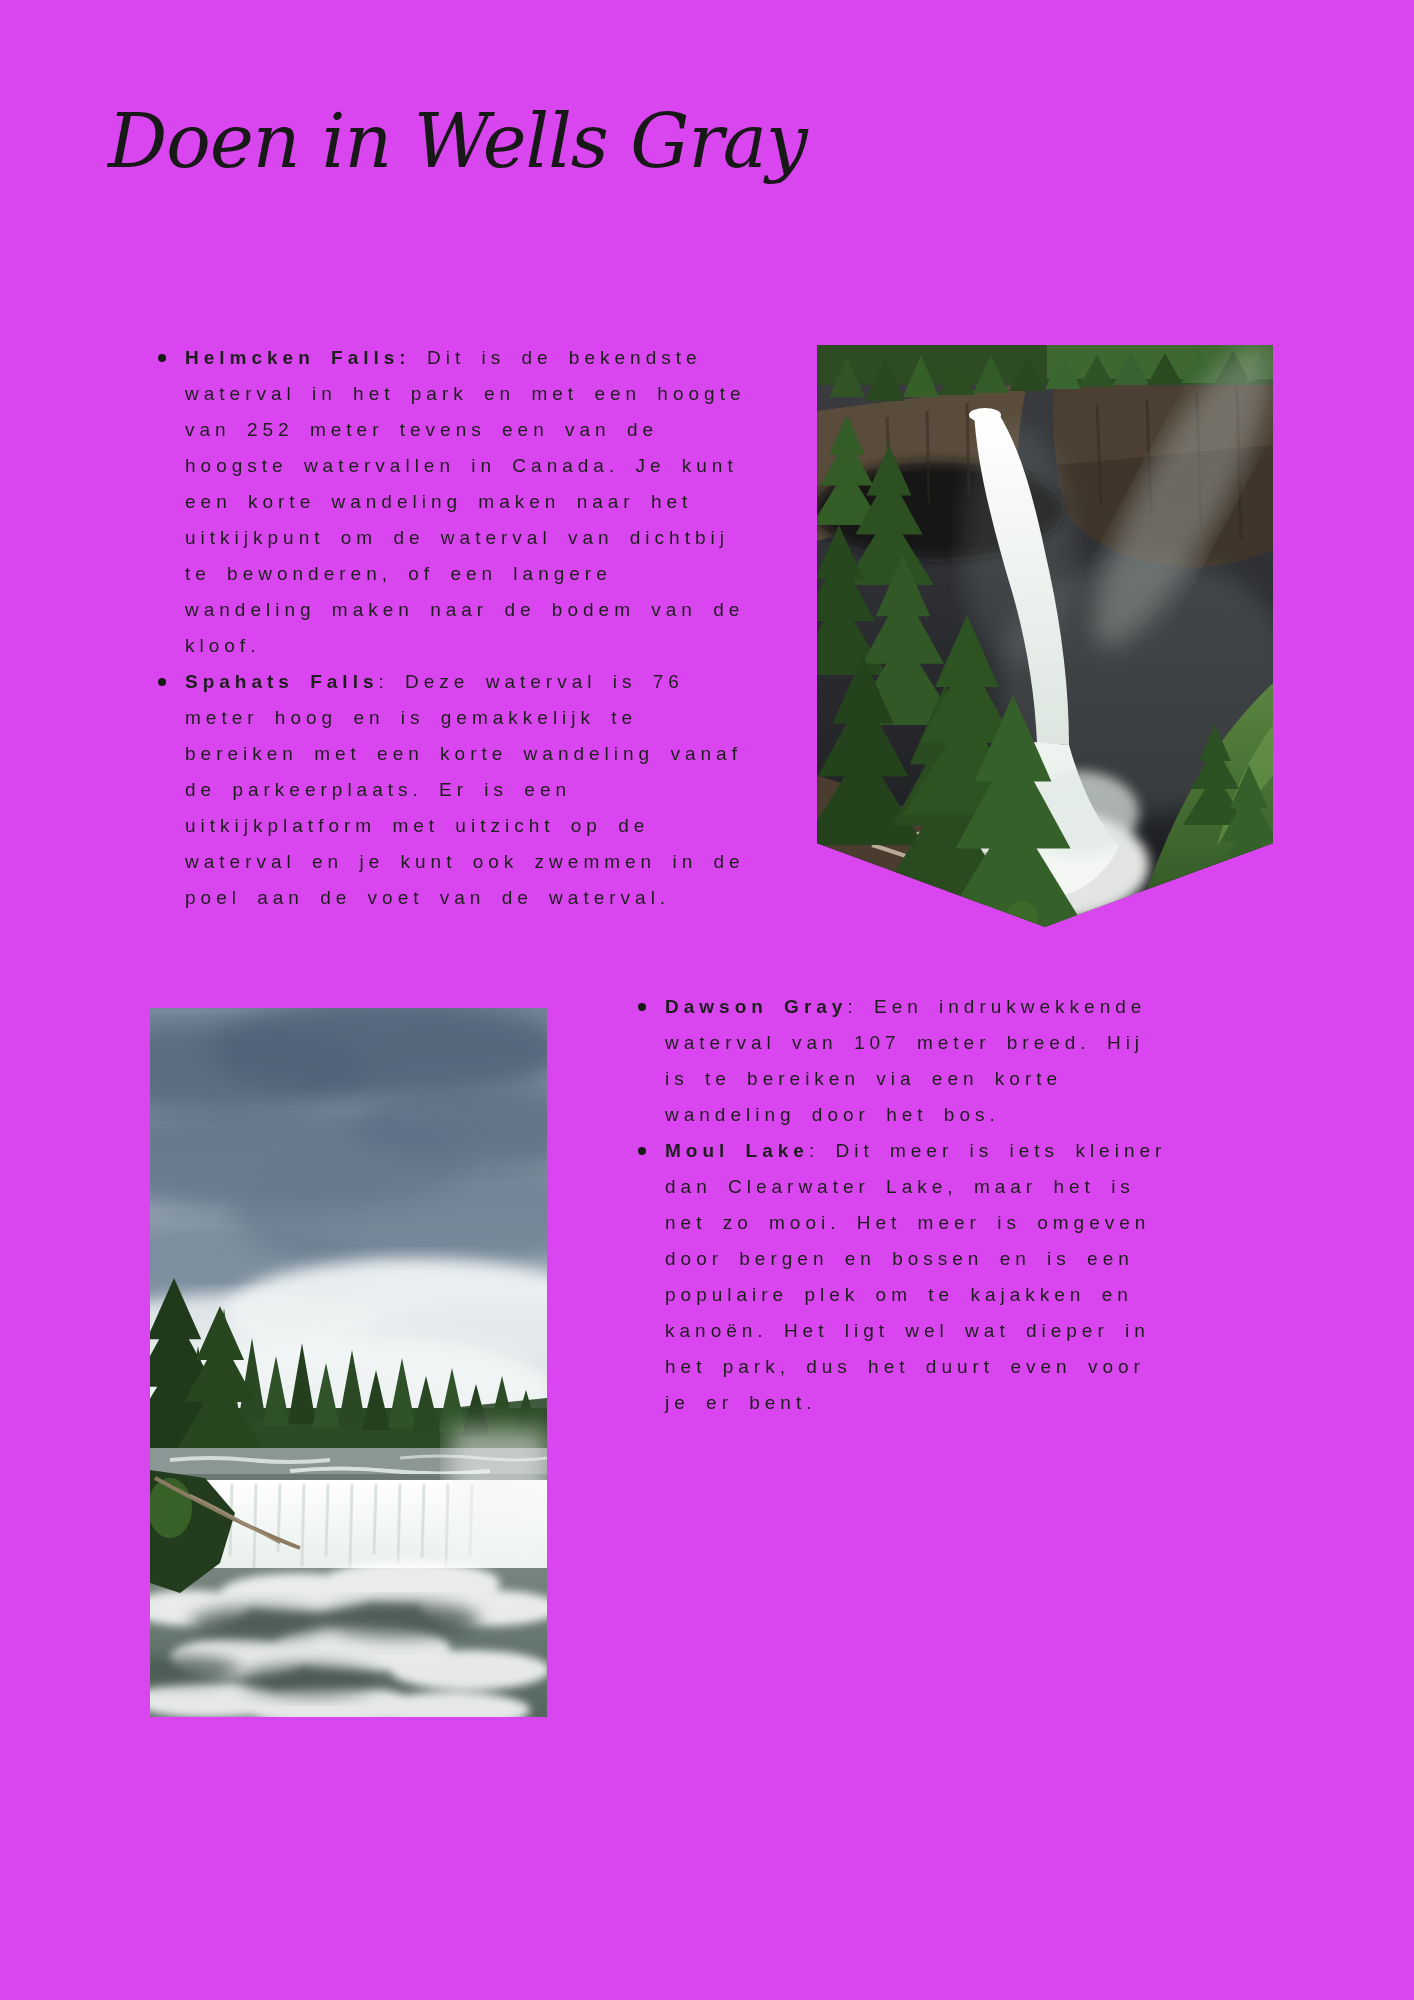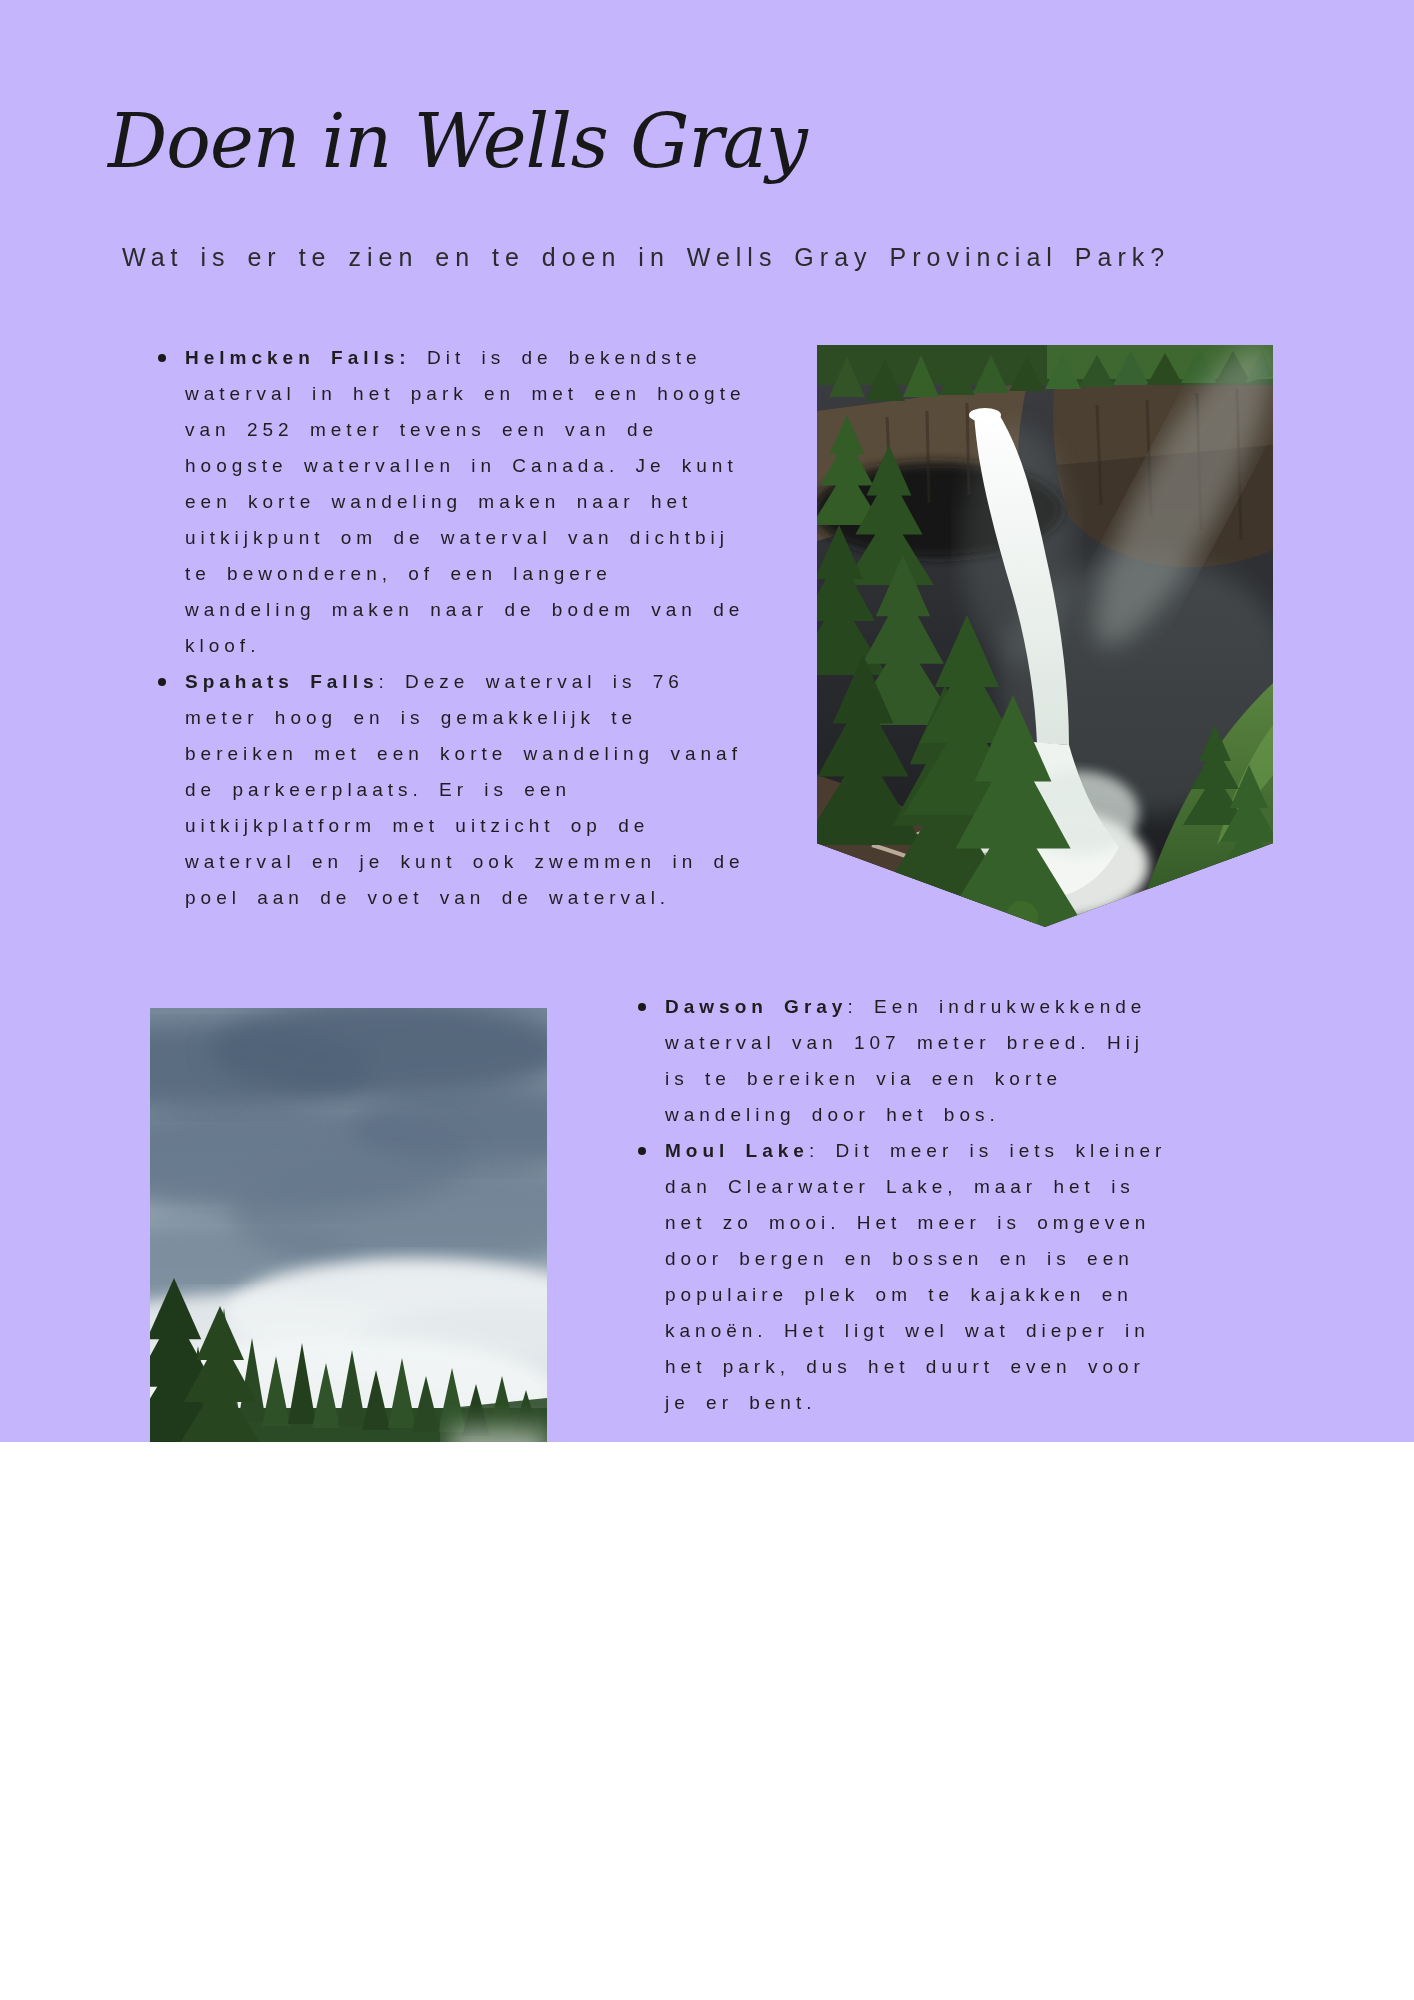--- a/index.html
+++ b/index.html
@@ -1,20 +1,20 @@
 <!DOCTYPE html>
 <html><head>
 <meta charset="utf-8">
 <style>
   html, body { margin: 0; padding: 0; background: #ffffff; }
   .page {
     position: relative;
     width: 1414px;
-    height: 1442px;
-    background: #c4b5fd;
+    height: 2000px;
+    background: #d946ef;
     overflow: hidden;
     font-family: "Liberation Sans", sans-serif;
     color: #1e1e1e;
   }
 
   
   .title {
     position: absolute;
     left: 108px;
     top: 98px;
@@ -96,21 +96,21 @@
   }
 </style>
 </head>
 <body>
 
 <div class="page">
 
   <h1 class="title">Doen in Wells Gray</h1>
 
   <p class="intro">
-    <span>Wat is er te zien en te doen in Wells Gray Provincial Park?</span><br>
+    <br>
   </p>
 
   <ul class="falls-list list-left">
     <li>
       <span class="falls-name">Helmcken Falls:</span><span> Dit is de bekendste waterval in het park en met een hoogte van 252 meter tevens een van de hoogste watervallen in Canada. Je kunt een korte wandeling maken naar het uitkijkpunt om de waterval van dichtbij te bewonderen, of een langere wandeling maken naar de bodem van de kloof.</span>
     </li>
     <li>
       <span class="falls-name">Spahats Falls</span><span>: Deze waterval is 76 meter hoog en is gemakkelijk te bereiken met een korte wandeling vanaf de parkeerplaats. Er is een uitkijkplatform met uitzicht op de waterval en je kunt ook zwemmen in de poel aan de voet van de waterval.</span>
     </li>
   </ul>

